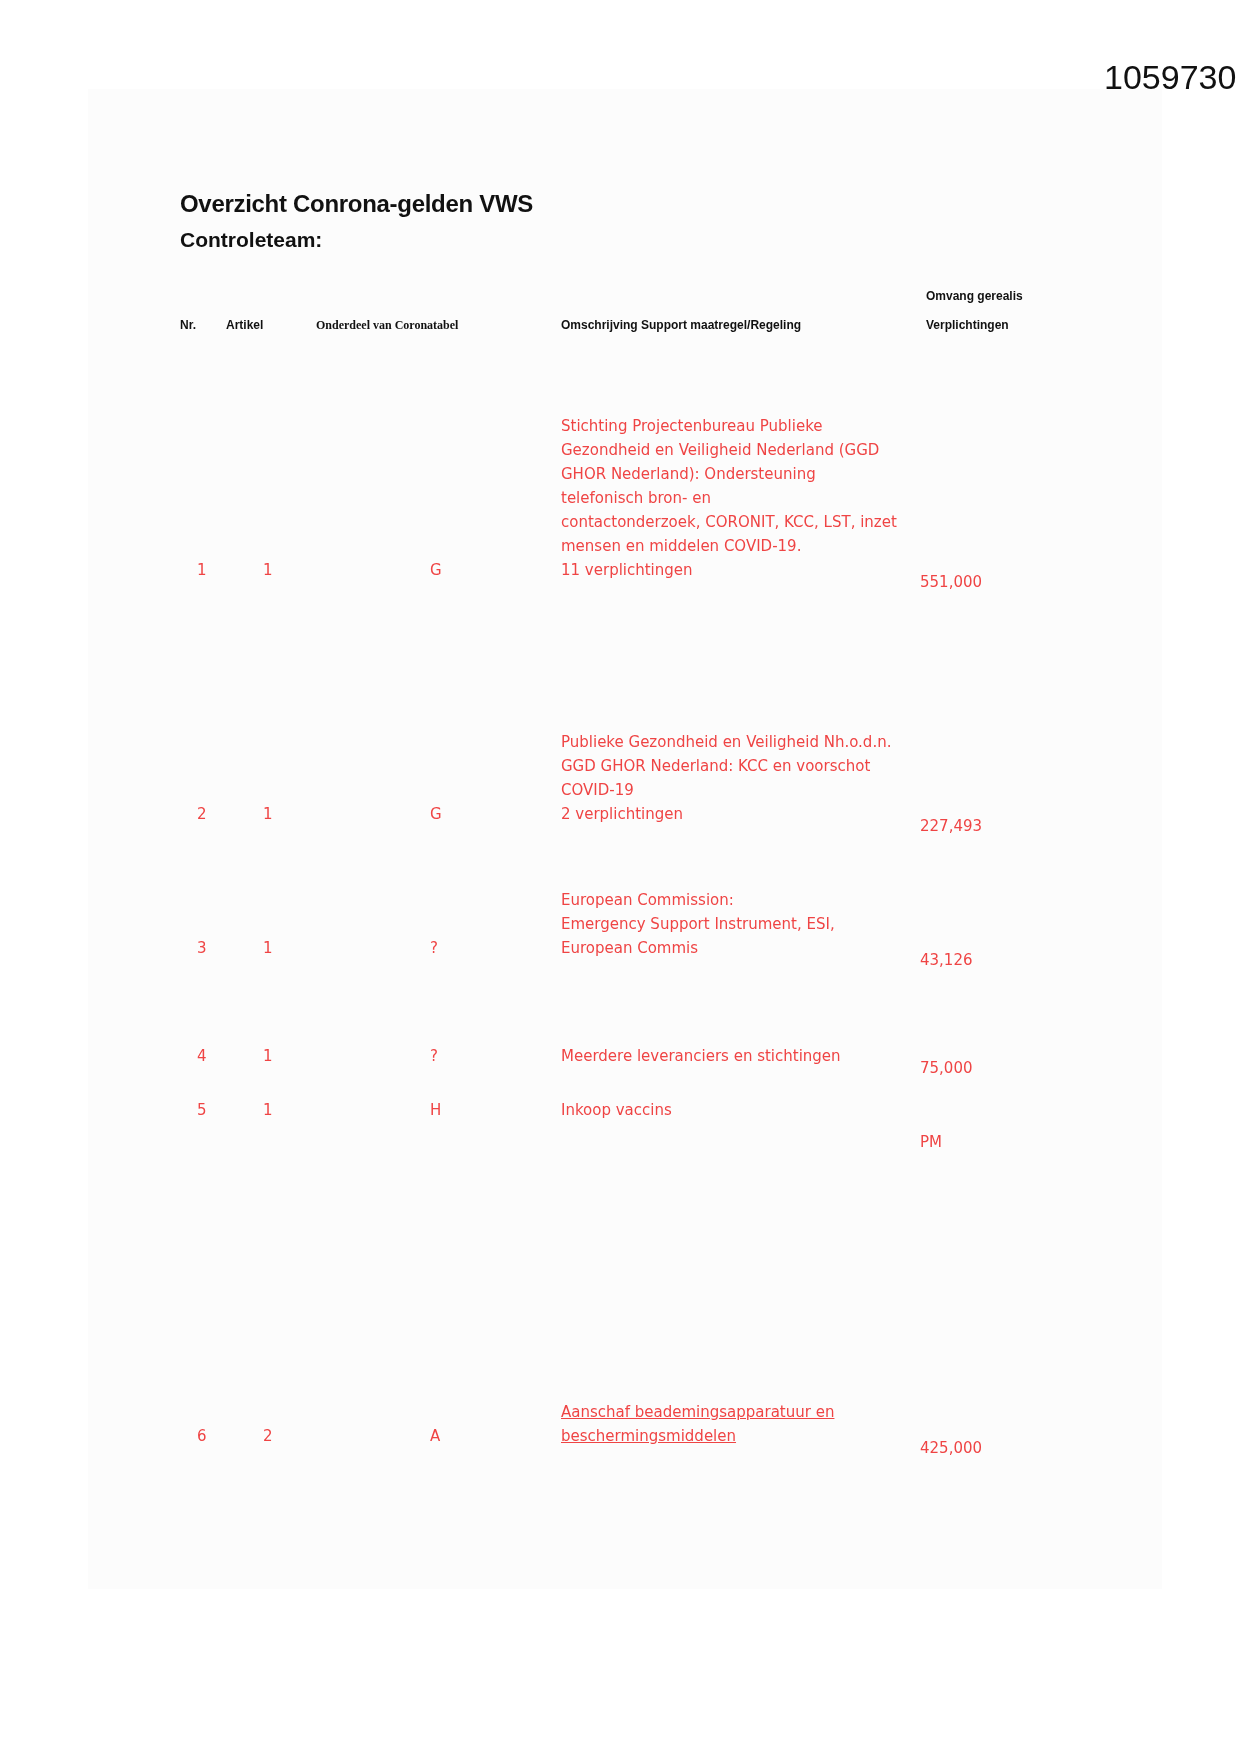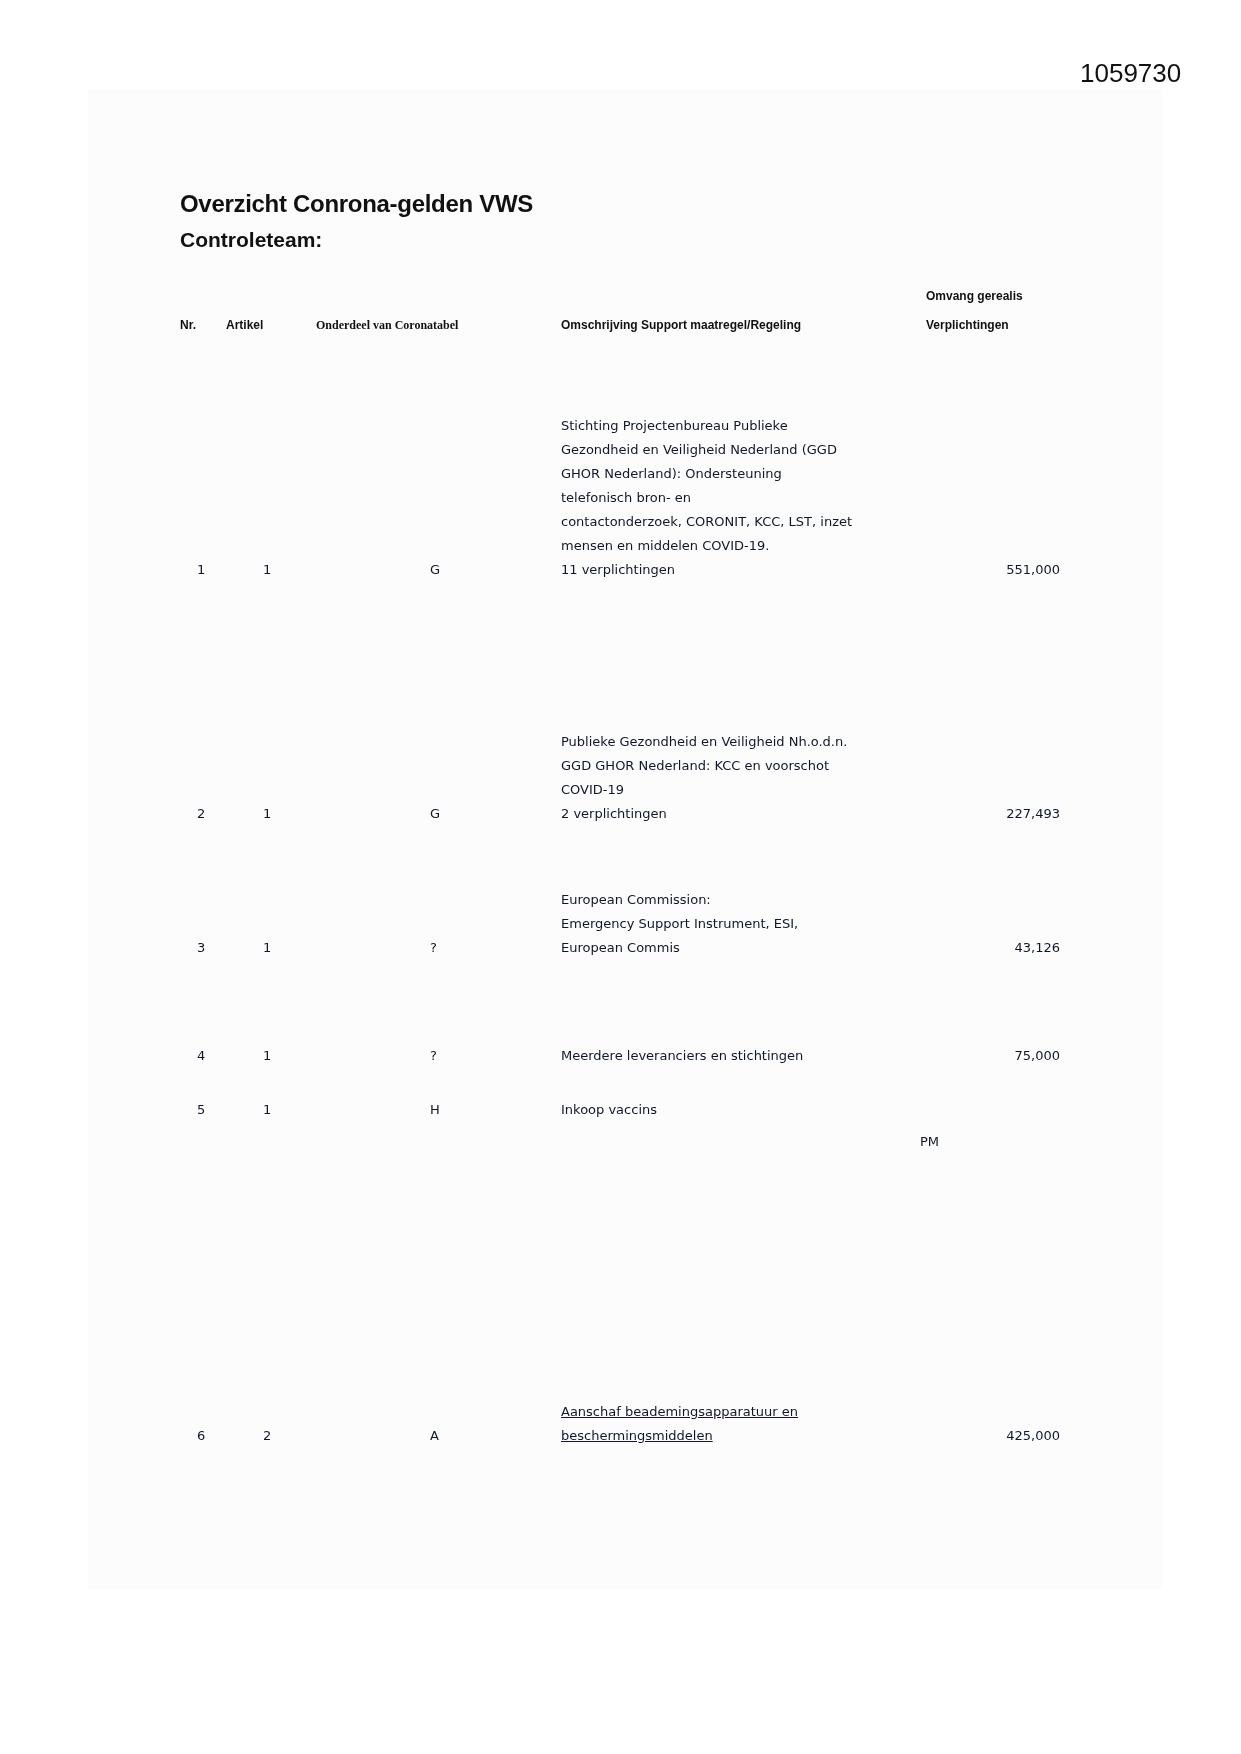--- a/index.html
+++ b/index.html
@@ -2,46 +2,46 @@
 <html><head>
 <meta charset="utf-8">
 <style>
   html, body { margin: 0; padding: 0; }
   body {
     width: 1241px; height: 1754px; position: relative; overflow: hidden;
     background: #ffffff; color: #111;
     font-family: "DejaVu Sans", sans-serif;
   }
   .doc-id {
-    position: absolute; left: 1080px; top: 58px;
-    font-family: "Liberation Sans", sans-serif; font-size: 26px; color: #111;
+    position: absolute; left: 1104px; top: 58px;
+    font-family: "Liberation Sans", sans-serif; font-size: 34px; color: #111;
   }
   .panel {
     position: absolute; left: 88px; top: 89px; width: 1074px; height: 1500px;
     background: #fcfcfc;
   }
   .title {
     position: absolute; left: 180px; top: 190px;
     font-family: "Liberation Sans", sans-serif; font-weight: bold; font-size: 24px;
     letter-spacing: -0.3px;
   }
   .subtitle {
     position: absolute; left: 180px; top: 228px;
     font-family: "Liberation Sans", sans-serif; font-weight: bold; font-size: 21px;
   }
   .hdr {
     position: absolute; font-family: "Liberation Sans", sans-serif;
     font-weight: bold; font-size: 12px; white-space: nowrap;
   }
   .cell {
     position: absolute; font-family: "DejaVu Sans", sans-serif;
-    font-size: 13px; line-height: 24px; white-space: nowrap; color: #0f172a;
+    font-size: 15px; line-height: 24px; white-space: nowrap; color: #ef4444;
   }
   .desc { white-space: pre-line; }
-  .amount { text-align: right; width: 140px; }
+  .amount { width: 140px; margin-top: 12px; }
   .clip { overflow: hidden; width: 134px; }
 </style>
 </head>
 <body>
 
 <div class="doc-id">1059730</div>
 
 <div class="panel"></div>
 
 <div class="title">Overzicht Conrona-gelden VWS</div>

